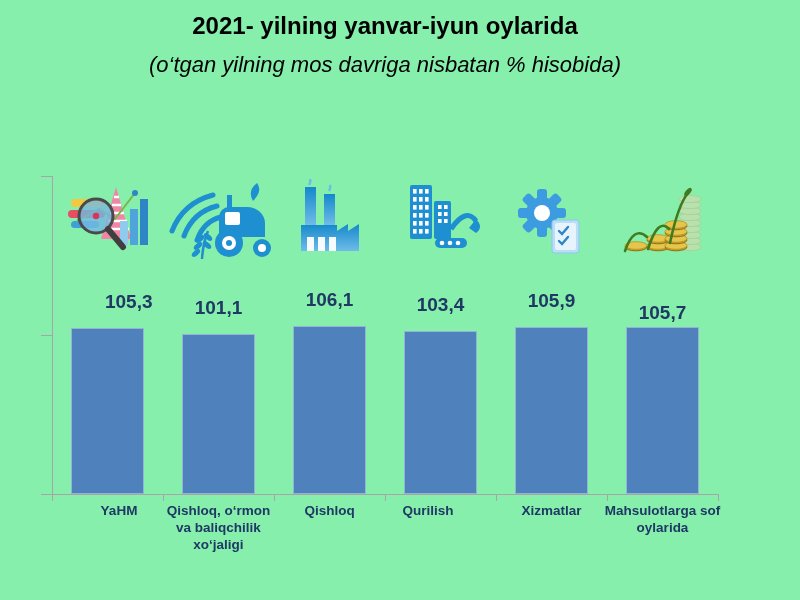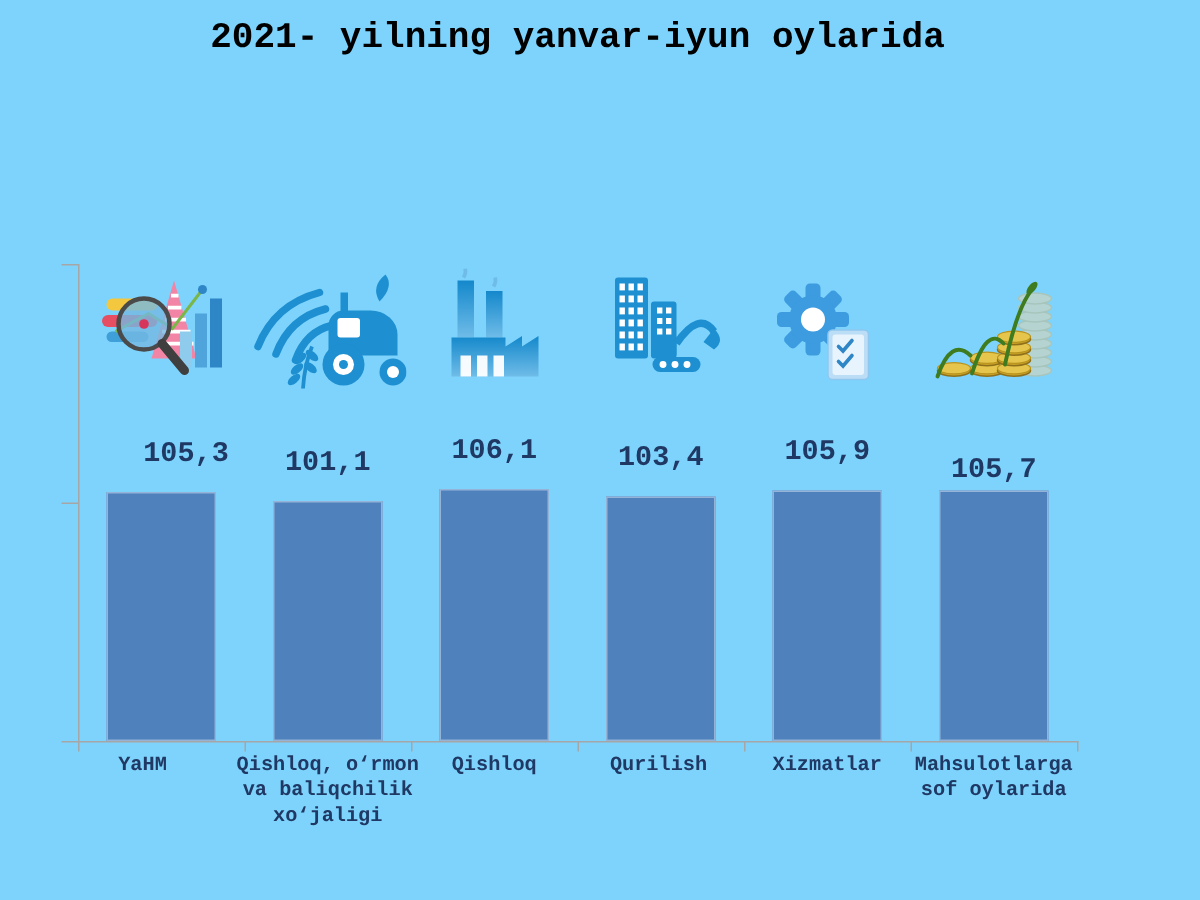--- a/index.html
+++ b/index.html
@@ -1,18 +1,18 @@
 <!DOCTYPE html>
 <html><head>
 <meta charset="utf-8">
 <style>
   html,body{margin:0;padding:0;background:#fff;}
   .page{
-    position:relative;width:800px;height:600px;background:#7dd3fc;overflow:hidden;
-    font-family:Liberation Mono, monospace;
+    position:relative;width:800px;height:600px;background:#86efac;overflow:hidden;
+    font-family:Liberation Sans, sans-serif;
   }
   .title-block{position:absolute;top:6px;left:0;width:770px;text-align:center;color:#000;}
   .title-line{font-size:24px;font-weight:bold;line-height:40px;}
   .title-sub{font-size:22px;font-style:italic;font-weight:normal;line-height:38px;}
   .axis{position:absolute;background:#a6a6a6;}
   .tick{position:absolute;background:#a6a6a6;}
   .col-icon{position:absolute;display:flex;align-items:center;justify-content:center;}
   .bar{position:absolute;box-sizing:border-box;}
   .value-label{
     position:absolute;text-align:center;font-size:19px;font-weight:bold;line-height:24px;
@@ -21,20 +21,21 @@
     position:absolute;text-align:center;font-size:13.5px;font-weight:bold;line-height:17px;
   }
 </style>
 </head>
 <body>
 
 <div class="page">
 
   <div class="title-block">
     <div class="title-line">2021- yilning yanvar-iyun oylarida</div>
+    <div class="title-sub">(o‘tgan yilning mos davriga nisbatan % hisobida)</div>
   </div>
 
   <div id="chart">
       <div class="axis" style="left: 52px; top: 176px; width: 1px; height: 318px;"></div>
       <div class="axis" style="left: 52px; top: 494px; width: 667px; height: 1px;"></div>
       <div class="tick" style="left: 41px; top: 176px; width: 11px; height: 1px;"></div>
       <div class="tick" style="left: 41px; top: 335px; width: 11px; height: 1px;"></div>
       <div class="tick" style="left: 41px; top: 494px; width: 11px; height: 1px;"></div>
       <div class="tick" style="left: 52px; top: 494px; width: 1px; height: 7px;"></div>
       <div class="tick" style="left: 163px; top: 494px; width: 1px; height: 7px;"></div>
@@ -61,21 +62,21 @@
   <rect x="77" y="20" width="8" height="46" fill="#2E86C6"></rect>
   <polyline points="14,42 36,30 52,40 72,14" fill="none" stroke="#7AB648" stroke-width="2"></polyline>
   <circle cx="72" cy="14" r="3" fill="#2E86C6"></circle>
   <circle cx="33" cy="37" r="17" fill="#74B9E2" fill-opacity="0.8" stroke="#4a4a4a" stroke-width="3"></circle>
   <circle cx="33" cy="37" r="3.2" fill="#D6365B"></circle>
   <line x1="45" y1="50" x2="60" y2="68" stroke="#3f3f3f" stroke-width="6" stroke-linecap="round"></line>
 </svg>
       </div>
       <div class="value-label" style="left: 62.5px; top: 290px; width: 90px; color: rgb(31, 56, 100); text-align: right;">105,3</div>
       <div class="bar" style="left: 71px; top: 328px; width: 73px; height: 166px; background: rgb(79, 129, 189); border: 1px solid rgb(149, 179, 215);"></div>
-      <div class="cat-label" style="left: 34px; top: 502px; width: 122px; color: rgb(31, 56, 100);">YaHM</div>
+      <div class="cat-label" style="left: 58px; top: 502px; width: 122px; color: rgb(31, 56, 100);">YaHM</div>
       <div class="col-icon" style="left: 163px; top: 178px; width: 111px; height: 90px;">
         <svg width="104" height="88" viewBox="0 0 104 88">
   <g fill="none" stroke="#1E8FD0" stroke-width="5" stroke-linecap="round">
     <path d="M46 16 Q16 24 5 52"></path>
             <path d="M50 27 Q26 33 17 57"></path>
             <path d="M54 38 Q37 42 30 61"></path>
   </g>
   <path d="M35 80 Q36 64 41 52" fill="none" stroke="#1E8FD0" stroke-width="2.5"></path>
   <g fill="#1E8FD0">
     <ellipse cx="33" cy="60" rx="5" ry="2.6" transform="rotate(-40 33 60)"></ellipse>
@@ -155,21 +156,21 @@
     <circle cx="46" cy="64" r="2.3"></circle>
             <circle cx="54" cy="64" r="2.3"></circle>
             <circle cx="62" cy="64" r="2.3"></circle>
   </g>
   <path d="M55 50 Q70 28 80 42" fill="none" stroke="#1E8FD0" stroke-width="5"></path>
   <path d="M80 40 q8 8 0 14 l-7 -5 z" fill="#1E8FD0"></path>
 </svg>
       </div>
       <div class="value-label" style="left: 395.5px; top: 293px; width: 90px; color: rgb(31, 56, 100);">103,4</div>
       <div class="bar" style="left: 404px; top: 331px; width: 73px; height: 163px; background: rgb(79, 129, 189); border: 1px solid rgb(149, 179, 215);"></div>
-      <div class="cat-label" style="left: 378px; top: 502px; width: 122px; color: rgb(31, 56, 100);">Qurilish</div>
+      <div class="cat-label" style="left: 367px; top: 502px; width: 122px; color: rgb(31, 56, 100);">Qurilish</div>
       <div class="col-icon" style="left: 496px; top: 178px; width: 111px; height: 90px;">
         <svg width="90" height="88" viewBox="0 0 90 88">
   <g fill="#3D9BE0">
     <rect x="30" y="10" width="10" height="12" rx="3" transform="rotate(0 35 34)"></rect>
             <rect x="30" y="10" width="10" height="12" rx="3" transform="rotate(45 35 34)"></rect>
             <rect x="30" y="10" width="10" height="12" rx="3" transform="rotate(90 35 34)"></rect>
             <rect x="30" y="10" width="10" height="12" rx="3" transform="rotate(135 35 34)"></rect>
             <rect x="30" y="10" width="10" height="12" rx="3" transform="rotate(180 35 34)"></rect>
             <rect x="30" y="10" width="10" height="12" rx="3" transform="rotate(225 35 34)"></rect>
             <rect x="30" y="10" width="10" height="12" rx="3" transform="rotate(270 35 34)"></rect>

